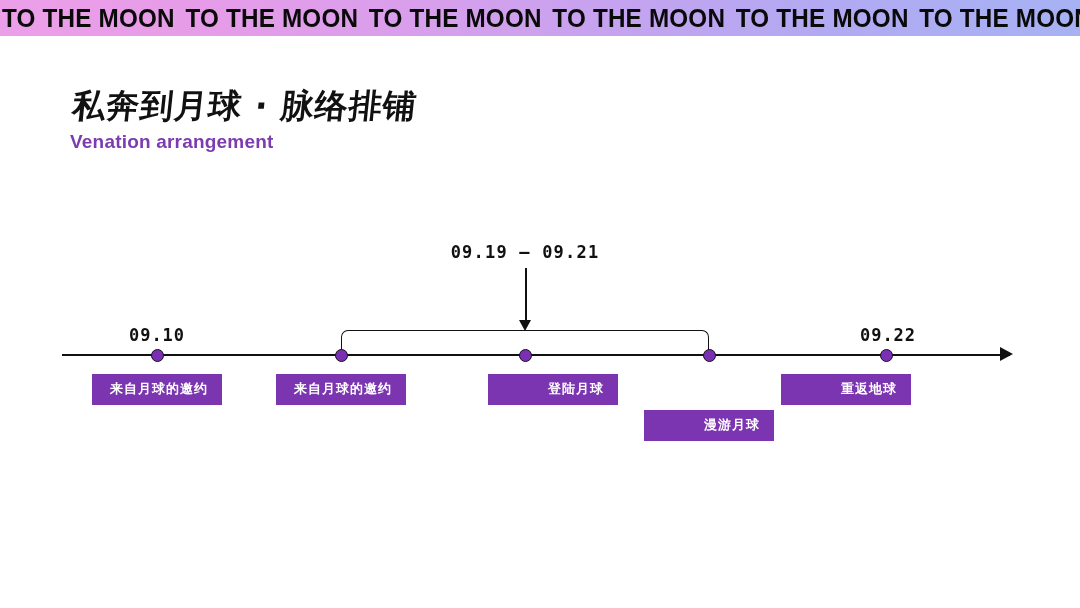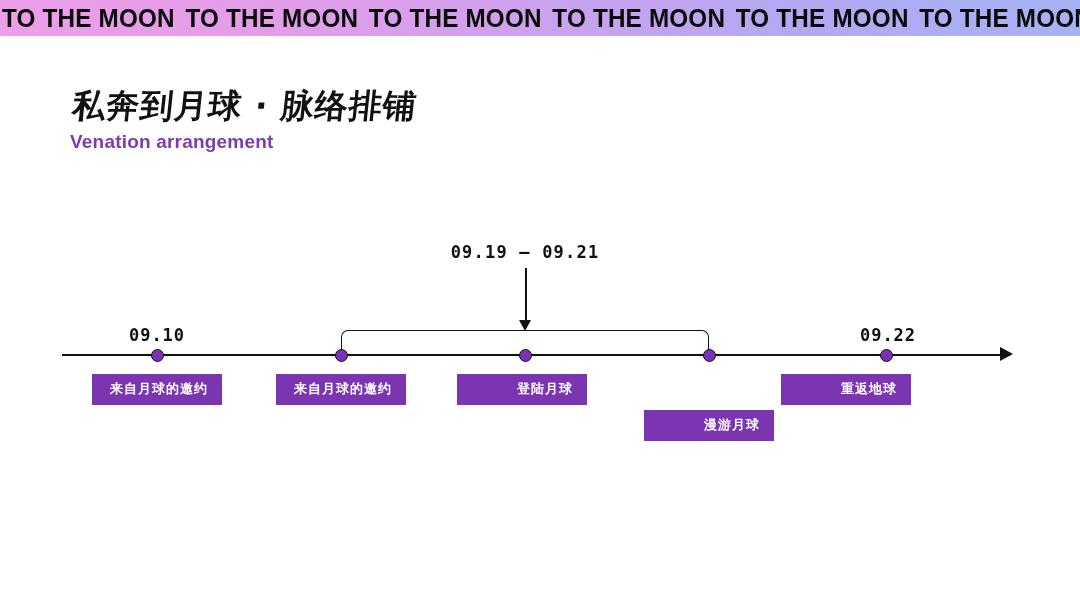--- a/index.html
+++ b/index.html
@@ -157,21 +157,21 @@
   <div class="range-arrow-head"></div>
   <div class="range-label">09.19 — 09.21</div>
 
   <div id="milestone-layer">
       <div class="tl-dot" style="left: 157px;"></div>
       <div class="tl-date" style="left: 157px;">09.10</div>
       <div class="tl-chip" style="left: 157px;">来自月球的邀约</div>
       <div class="tl-dot" style="left: 341px;"></div>
       <div class="tl-chip" style="left: 341px;">来自月球的邀约</div>
       <div class="tl-dot" style="left: 525px;"></div>
-      <div class="tl-chip" style="left: 522px;">登陆月球</div>
+      <div class="tl-chip" style="left: 553px;">登陆月球</div>
       <div class="tl-dot" style="left: 709px;"></div>
       <div class="tl-chip" style="left: 709px; margin-top: 36px;">漫游月球</div>
       <div class="tl-dot" style="left: 886px;"></div>
       <div class="tl-date" style="left: 888px;">09.22</div>
       <div class="tl-chip" style="left: 846px;">重返地球</div>
     </div>
 
 </div>
 
 </body></html>

